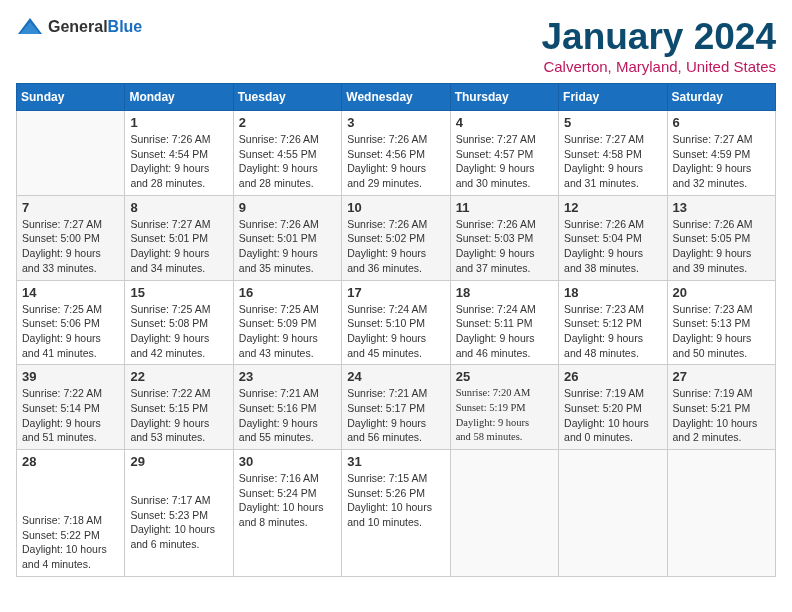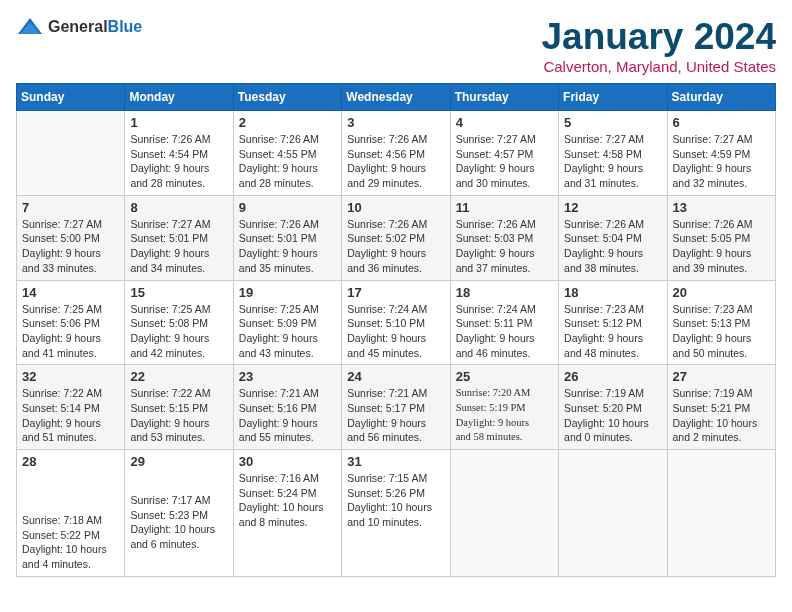--- a/index.html
+++ b/index.html
@@ -215,21 +215,21 @@
 and 41 minutes.</div>
         </td>
         <td>
           <span class="day-number">15</span>
           <div class="day-info" style="white-space: pre-line;">Sunrise: 7:25 AM
 Sunset: 5:08 PM
 Daylight: 9 hours
 and 42 minutes.</div>
         </td>
         <td>
-          <span class="day-number">19</span>
+          <span class="day-number">16</span>
           <div class="day-info" style="white-space: pre-line;">Sunrise: 7:25 AM
 Sunset: 5:09 PM
 Daylight: 9 hours
 and 43 minutes.</div>
         </td>
         <td>
           <span class="day-number">17</span>
           <div class="day-info" style="white-space: pre-line;">Sunrise: 7:24 AM
 Sunset: 5:10 PM
 Daylight: 9 hours
@@ -252,21 +252,21 @@
         <td>
           <span class="day-number">20</span>
           <div class="day-info" style="white-space: pre-line;">Sunrise: 7:23 AM
 Sunset: 5:13 PM
 Daylight: 9 hours
 and 50 minutes.</div>
         </td>
       </tr>
       <tr>
         <td>
-          <span class="day-number">32</span>
+          <span class="day-number">39</span>
           <div class="day-info" style="white-space: pre-line;">Sunrise: 7:22 AM
 Sunset: 5:14 PM
 Daylight: 9 hours
 and 51 minutes.</div>
         </td>
         <td>
           <span class="day-number">22</span>
           <div class="day-info" style="white-space: pre-line;">Sunrise: 7:22 AM
 Sunset: 5:15 PM
 Daylight: 9 hours

